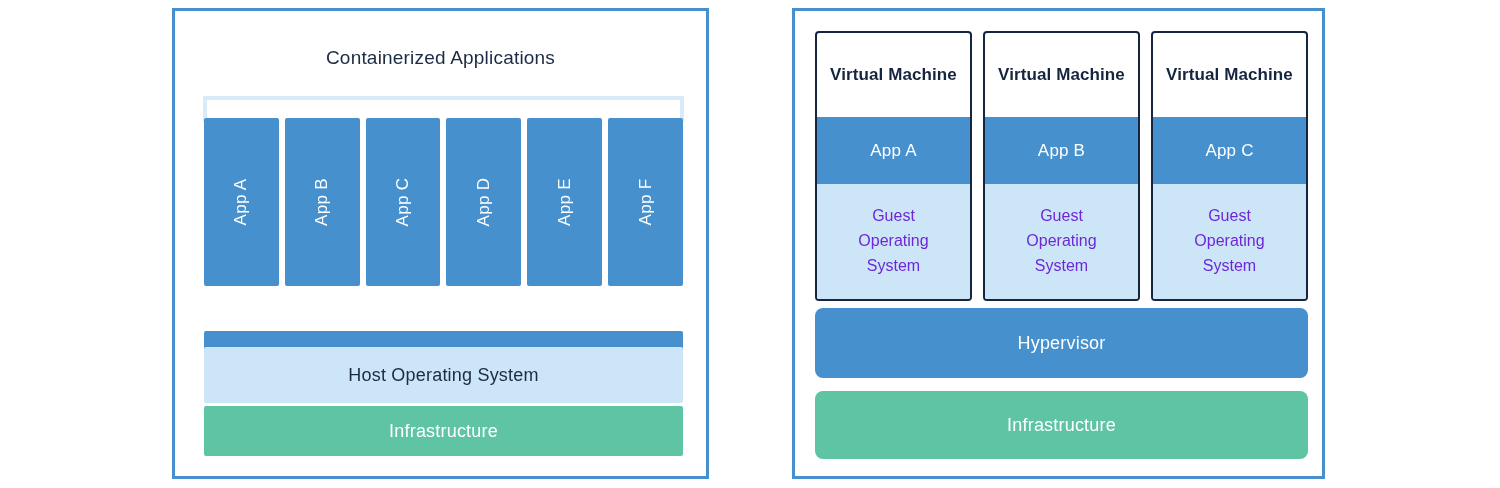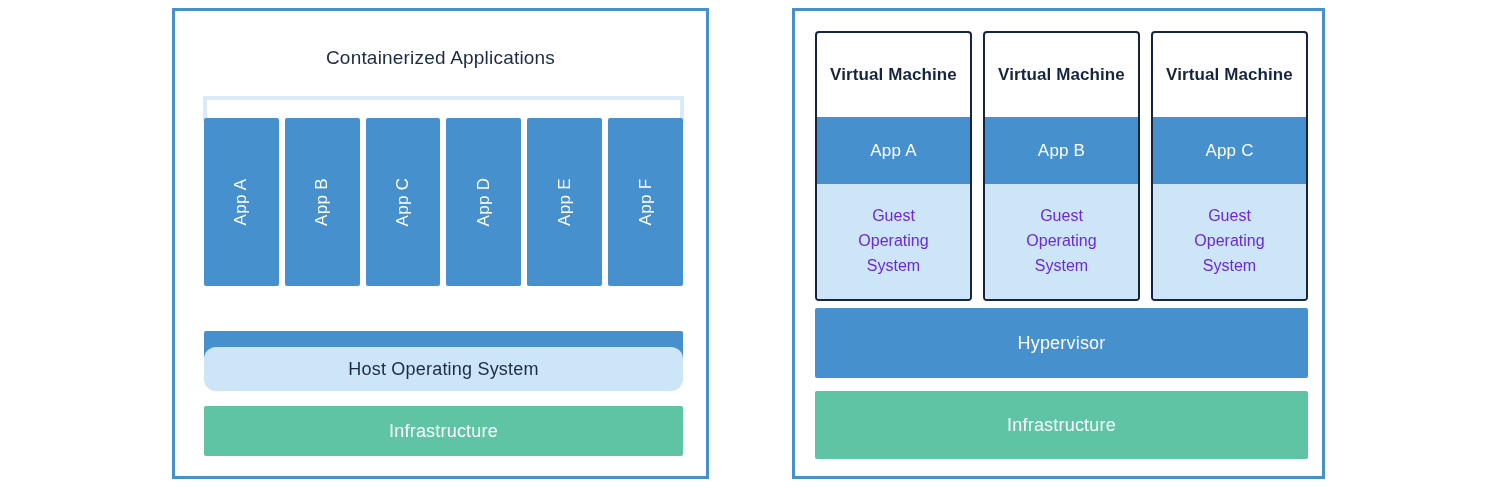--- a/index.html
+++ b/index.html
@@ -110,24 +110,23 @@
   }
   #bar-docker {
     top: 280px;
     height: 50px;
     background: #4590cd;
     color: #ffffff;
     margin-top: 40px;
   }
   #bar-host-os {
     top: 336px;
-    height: 44px;
+    height: 56px;
     background: #cde6f7;
     color: #1c2b45;
-    border-radius: 12px;
   }
   #bar-infra-left {
     top: 395px;
     height: 50px;
     background: #5ec4a4;
     color: #ffffff;
   }
 
   
   .vm-row {
@@ -184,21 +183,21 @@
 
   
   .rbar {
     position: absolute;
     left: 20px;
     width: 493px;
     display: flex;
     align-items: center;
     justify-content: center;
     font-size: 18px;
-    border-radius: 2px;
+    border-radius: 8px;
     letter-spacing: 0.2px;
   }
   #bar-hypervisor {
     top: 297px;
     height: 70px;
     background: #4590cd;
     color: #ffffff;
   }
   #bar-infra-right {
     top: 380px;

